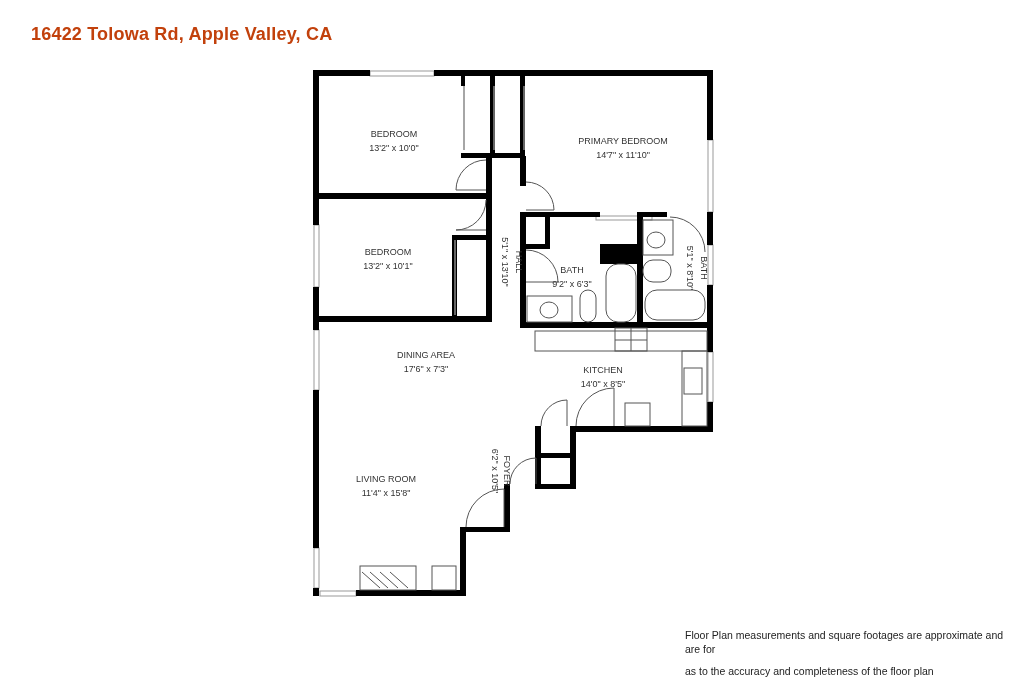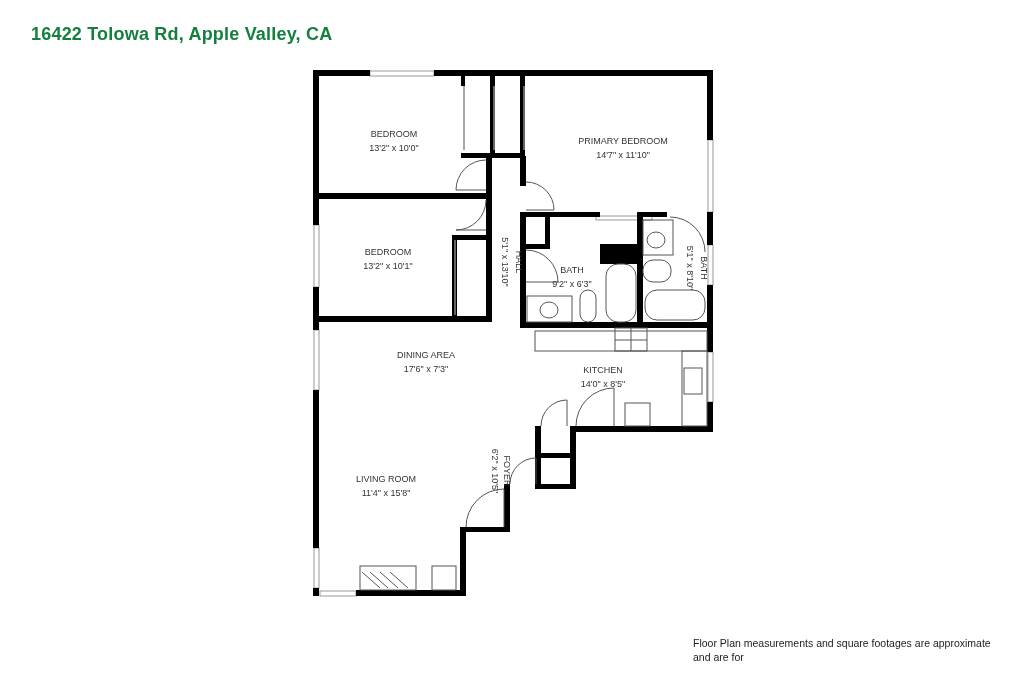--- a/index.html
+++ b/index.html
@@ -1,20 +1,20 @@
 <!DOCTYPE html>
 <html><head>
 <meta charset="utf-8">
 <style>
   html,body{margin:0;padding:0;background:#fff;}
   body{width:1024px;height:683px;position:relative;overflow:hidden;font-family:"Liberation Sans",sans-serif;}
-  .title{position:absolute;left:31px;top:24px;font-size:18px;font-weight:bold;color:#15803d;letter-spacing:0.2px;}
+  .title{position:absolute;left:31px;top:24px;font-size:18px;font-weight:bold;color:#c2410c;letter-spacing:0.2px;}
   svg.plan{position:absolute;left:0;top:0;}
   .disclaimer{position:absolute;left:677px;top:620px;width:340px;font-size:10.5px;line-height:14px;color:#222;}
-  .disclaimer p{margin:16px;}
+  .disclaimer p{margin:8px;}
   .lbl{font-family:"Liberation Sans",sans-serif;font-size:9px;fill:#333;}
 </style>
 </head>
 <body>
 
 <div class="title">16422 Tolowa Rd, Apple Valley, CA</div>
 
 <svg class="plan" width="1024" height="683" viewBox="0 0 1024 683">
 
   <g fill="#fff" stroke="#999" stroke-width="1">

